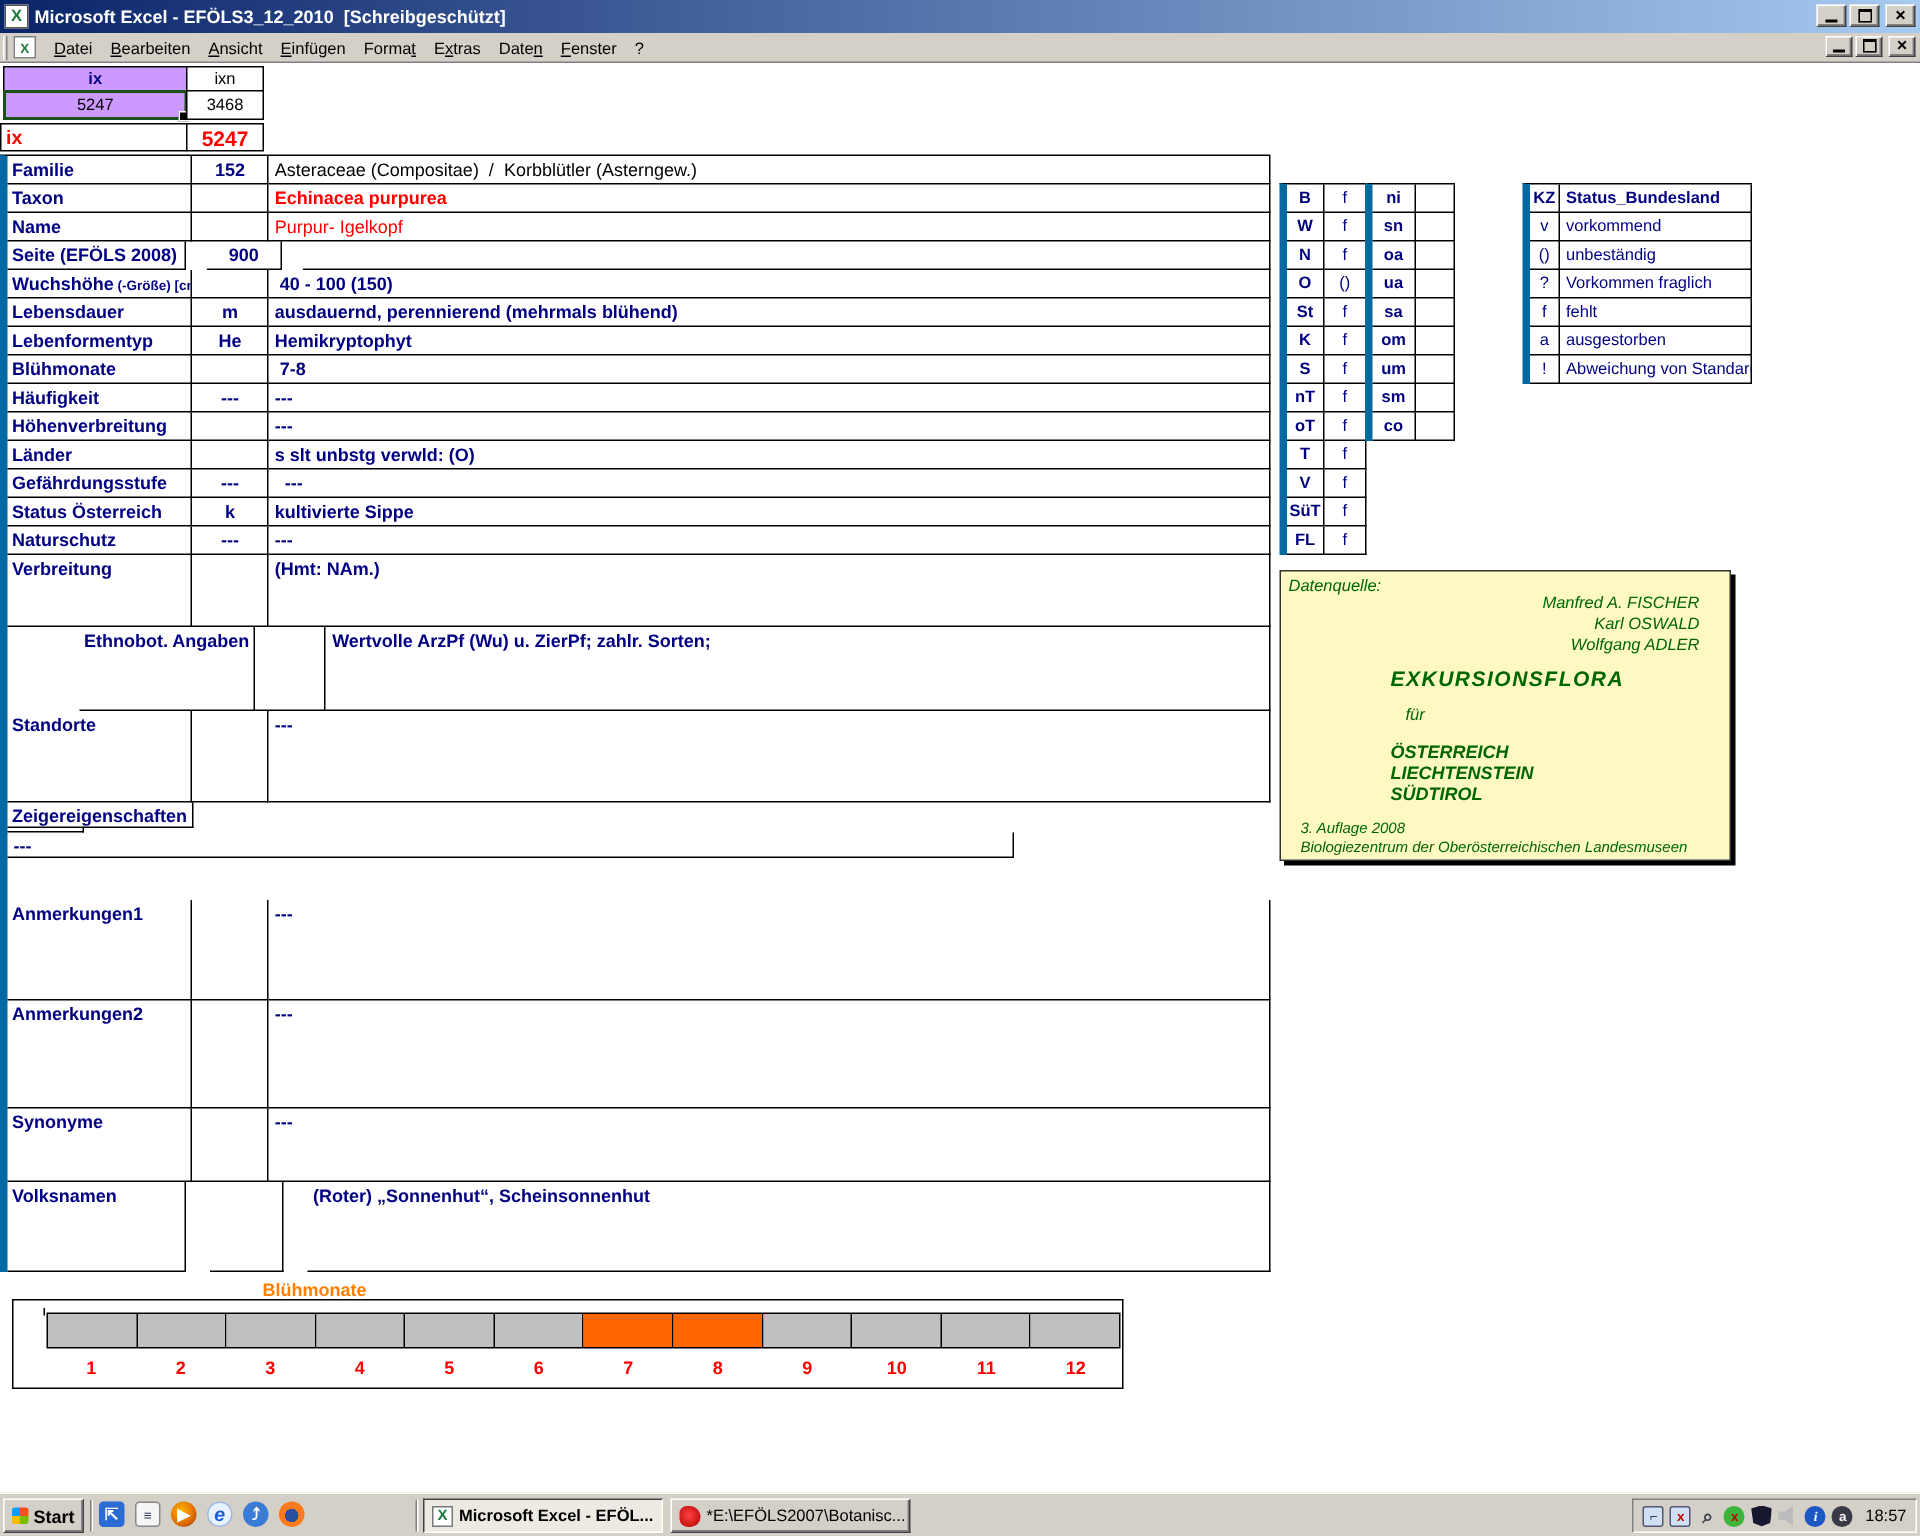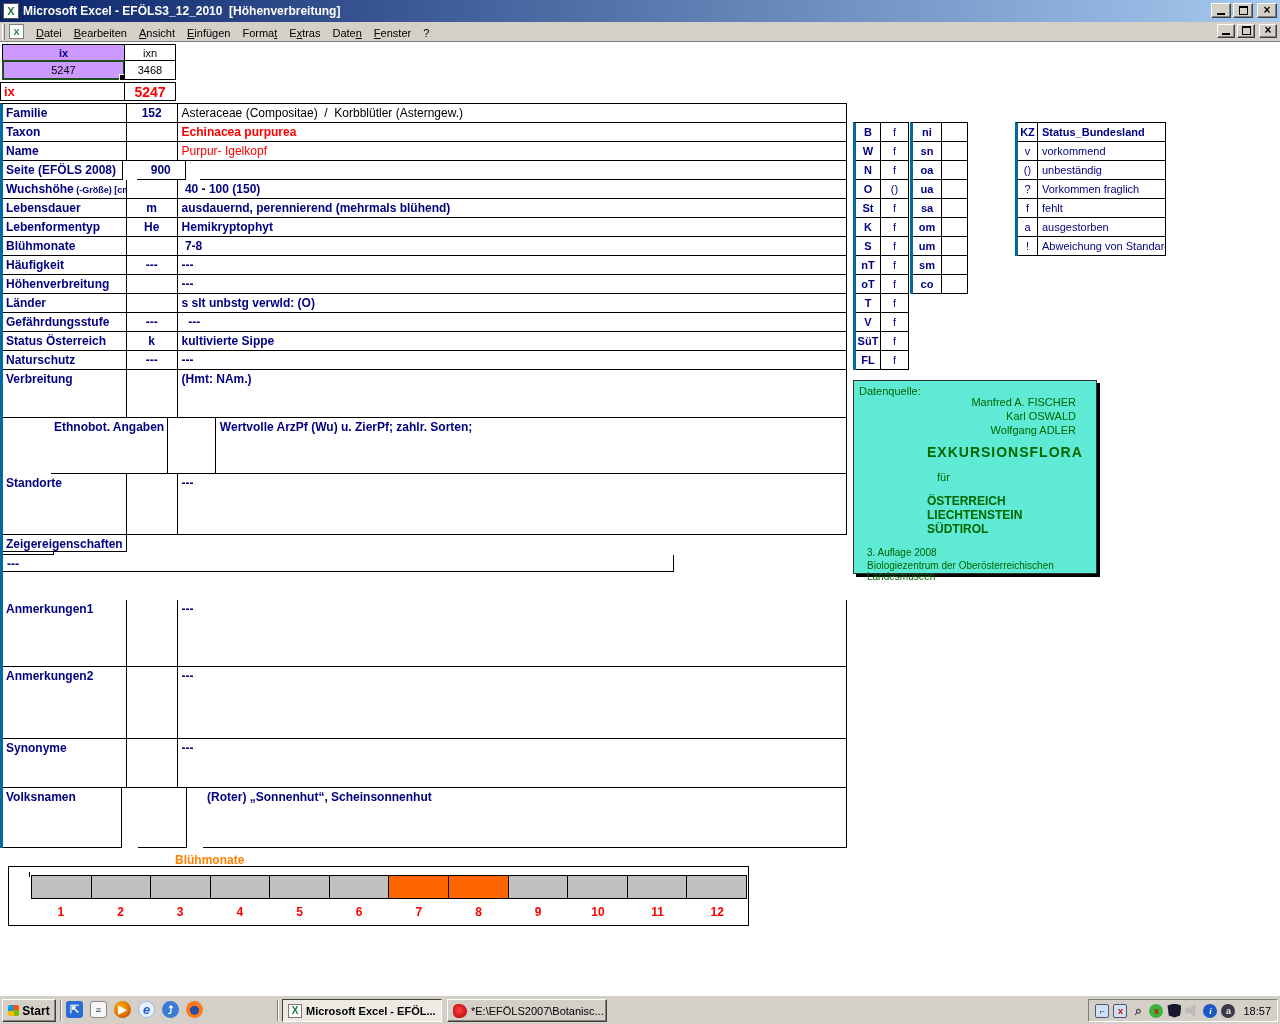--- a/index.html
+++ b/index.html
@@ -43,21 +43,21 @@
 
   
   #sheet { position:absolute; left:0; top:42px; width:1280px; height:953px; background:#fff; }
   .cellbox { position:absolute; border:1px solid #000; font-size:11px;
     display:flex; align-items:center; justify-content:center; background:#fff; }
   .purple { background:#cc99ff; }
   .sel { border:2px solid #1c4f1c; }
   .sel::after { content:""; position:absolute; right:-3px; bottom:-3px; width:5px; height:5px; background:#000; border:1px solid #fff; }
 
   
-  .btable { position:absolute; border-top:1px solid #000; border-left:3px solid #0369a1; background:#fff; }
+  .btable { position:absolute; border-top:1px solid #000; border-left:5px solid #0369a1; background:#fff; }
   .brow { display:flex; }
   .bcell { border-right:1px solid #000; border-bottom:1px solid #000;
     overflow:hidden; white-space:pre; }
 
   
   #form-table { left:0; top:61px; width:847px; }
   .f-label { width:124px; padding:2px 0 0 3px; font-weight:bold; color:#000080; font-size:12px; line-height:14px; }
   .f-label .sub { font-size:9px; font-weight:bold; }
   .f-code { width:51px; text-align:center; padding-top:2px; font-weight:bold; color:#000080; font-size:12px; }
   .f-val { width:671px; padding:2px 0 0 4px; font-weight:bold; color:#000080; font-size:12px; }
@@ -70,23 +70,23 @@
   .s-val  { width:28px; text-align:center; color:#000080; font-size:11px; padding-top:3px; height:19px; }
   #rg-table .s-code { width:29px; }
   #rg-table .s-val { width:26px; }
 
   
   .lg-kz { width:20px; text-align:center; color:#000080; font-size:11px; padding-top:3px; height:19px; }
   .lg-desc { width:128px; color:#000080; font-size:11px; padding:3px 0 0 4px; height:19px; }
   .lg-head .lg-kz, .lg-head .lg-desc { font-weight:bold; }
 
   
-  #dq-box { position:absolute; left:853px; top:338px; width:244px; height:194px;
-    background:#5eead4; border:1px solid #333; box-shadow:3px 3px 0 0 #000;
-    color:#006600; font-size:11px; }
+  #dq-box { position:absolute; left:853px; top:338px; width:301px; height:194px;
+    background:#fef9c3; border:1px solid #333; box-shadow:3px 3px 0 0 #000;
+    color:#006600; font-size:11px;font-style:italic; }
   #dq-label { position:absolute; left:5px; top:4px; }
   #dq-authors { position:absolute; right:20px; top:14px; text-align:right; line-height:14px; }
   #dq-title { position:absolute; left:73px; top:63px; font-size:14px; font-weight:bold; letter-spacing:1px; }
   #dq-fuer { position:absolute; left:83px; top:90px; }
   #dq-regions { position:absolute; left:73px; top:113px; font-size:12px; font-weight:bold; line-height:14px; }
   #dq-edition { position:absolute; left:13px; top:166px; font-size:10px; }
   #dq-publisher { position:absolute; left:13px; top:179px; font-size:10px; }
 
   
   #chart-title { position:absolute; left:175px; top:811px; color:#ff8000; font-weight:bold; font-size:12px; }
@@ -138,21 +138,21 @@
   .t-a { background:#3a3a46; border-radius:50%; color:#eee; }
   #clock { font-size:11px; color:#000; margin-left:4px; }
 </style>
 </head>
 <body>
 
 <div id="screen">
 
   <div id="titlebar">
     <span class="app-icon">X</span>
-    <span id="title-text">Microsoft Excel - EFÖLS3_12_2010  [Höhenverbreitung]</span>
+    <span id="title-text">Microsoft Excel - EFÖLS3_12_2010  [Schreibgeschützt]</span>
     <span class="winbtns">
       <span class="winbtn">
           <span class="g-min"></span>
         </span>
       <span class="winbtn">
           <span class="g-rest"></span>
         </span>
       <span class="winbtn close">
           <span class="g-x">×</span>
         </span>

